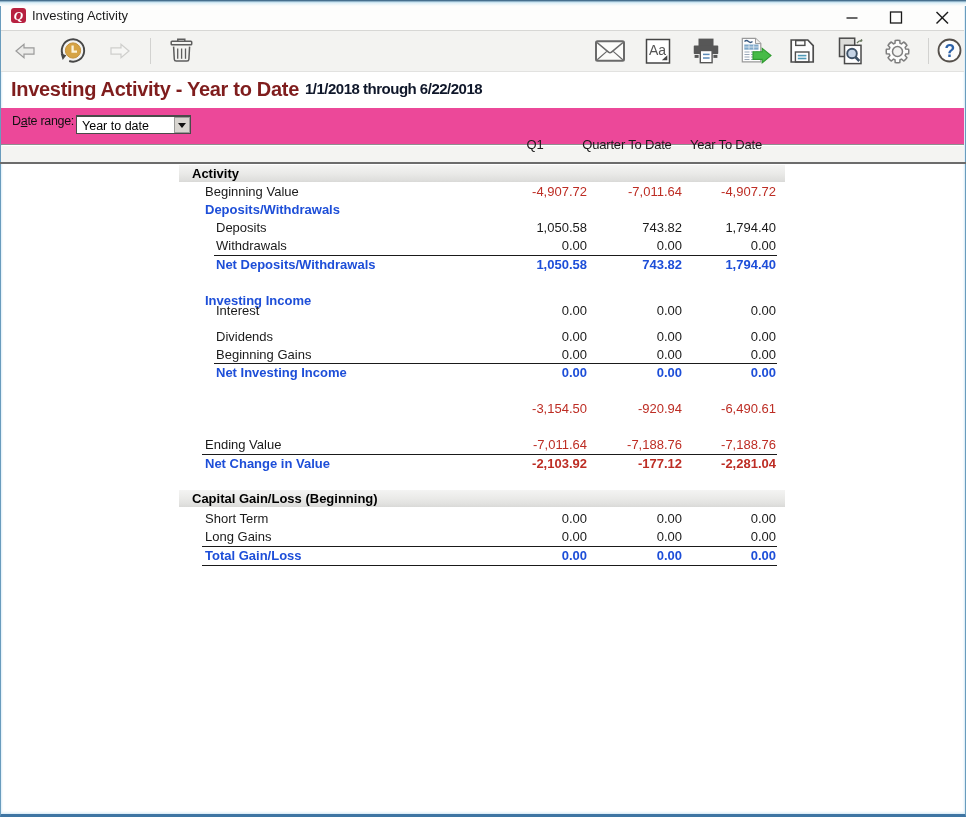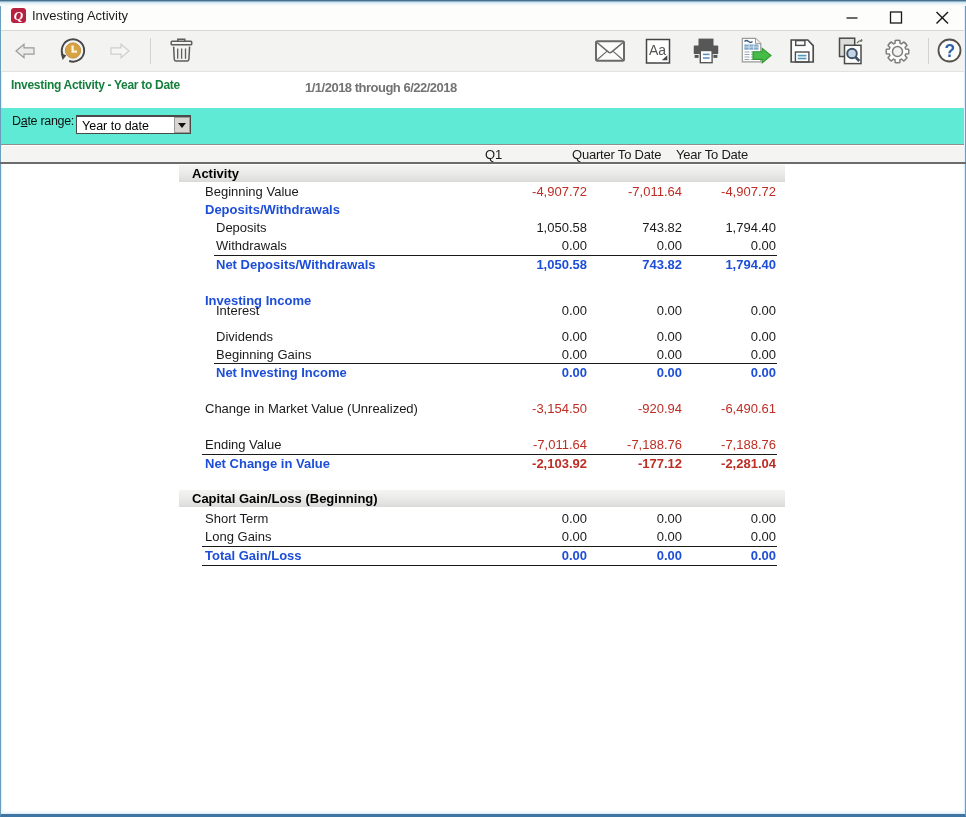--- a/index.html
+++ b/index.html
@@ -14,35 +14,35 @@
 
 #titlebar { position:absolute; left:1px; top:1px; width:963px; height:29px; background:#fdfdfc; }
 #qlogo { position:absolute; left:10px; top:7px; width:15px; height:15px; background:#b7203f; border-radius:3px;
   color:#fff; font-family:"Liberation Serif", serif; font-weight:bold; font-style:italic; font-size:13px;
   text-align:center; line-height:15px; }
 #wtitle { position:absolute; left:31px; top:7px; font-size:13px; color:#1c1c1c; }
 
 #toolbar { position:absolute; left:1px; top:30px; width:963px; height:42px; background:#f3f3f1;
   border-top:1px solid #d7d7d5; border-bottom:1px solid #e2e2e0; }
 
-#rtitle { position:absolute; left:11px; top:78px; font-size:12px; font-weight:bold; color:#15803d; letter-spacing:-0.3px; }
-#rdates { position:absolute; left:305px; top:80px; font-size:13px; letter-spacing:-0.5px; font-weight:bold; color:#737373; }
-
-#datebar { position:absolute; left:1px; top:108px; width:963px; height:37px; background:#5eead4; border-bottom:1px solid #8f8f8f; }
+#rtitle { position:absolute; left:11px; top:78px; font-size:20px; font-weight:bold; color:#7f1d1d; letter-spacing:-0.3px; }
+#rdates { position:absolute; left:305px; top:80px; font-size:15px; letter-spacing:-0.5px; font-weight:bold; color:#0f172a; }
+
+#datebar { position:absolute; left:1px; top:108px; width:963px; height:37px; background:#ec4899; border-bottom:1px solid #8f8f8f; }
 #dlabel { position:absolute; left:11px; top:6px; font-size:12.5px; letter-spacing:-0.3px; color:#111; }
 #combo { position:absolute; left:75px; top:7px; width:115px; height:19px; background:#fff;
   border:1px solid #4a4a4a; border-top:2px solid #4a4a4a; }
 #combo .txt { position:absolute; left:5px; top:2px; font-size:12.5px; color:#000; }
 #combo .btn { position:absolute; right:0px; top:0px; width:16px; height:16px; background:#d8d5d0;
   border:1px solid #9a9a98; }
 #combo .btn:after { content:""; position:absolute; left:3px; top:5px; border:4px solid transparent; border-top:5px solid #111; }
 
 #colhead { position:absolute; left:1px; top:146px; width:963px; height:16px; background:#f4f4f2; }
 #colline { position:absolute; left:0px; top:162px; width:966px; height:2px; background:#6c6c6c; }
-.ch { position:absolute; top:147px; font-size:13px; color:#1a1a1a; text-align:left; letter-spacing:-0.2px; }
+.ch { position:absolute; top:137px; font-size:13px; color:#1a1a1a; text-align:center; letter-spacing:-0.2px; }
 
 .row { position:absolute; left:0; width:966px; height:18px; font-size:13px; color:#1a1a1a; line-height:18px; }
 .row b { color:#1d4ed8; }
 .v { position:absolute; text-align:right; width:110px; }
 .v1 { right:379px; } .v2 { right:284px; } .v3 { right:190px; }
 .red { color:#bd2d24; }
 .row b.red, .row .red { color:#bd2d24; }
 .secbar { position:absolute; left:179px; width:606px; height:17px;
   background:linear-gradient(to bottom,#f4f4f3 0%,#eaeae8 50%,#e0e0de 85%,#d9d9d7 100%);
   font-size:13px; font-weight:bold; color:#000; line-height:17px; padding-left:13px; }
@@ -214,21 +214,20 @@
     <span class="v v3">0.00</span>
   </div>
 <div class="hline" style="left:214px;top:363px;width:563px"></div>
 <div class="row" style="top:364px">
     <b style="position:absolute;left:216px">Net Investing Income</b>
     <b class="v v1">0.00</b>
     <b class="v v2">0.00</b>
     <b class="v v3">0.00</b>
   </div>
 <div class="row" style="top:400px">
-    <span style="position:absolute;left:205px">Change in Market Value (Unrealized)</span>
     <span class="v v1 red">-3,154.50</span>
     <span class="v v2 red">-920.94</span>
     <span class="v v3 red">-6,490.61</span>
   </div>
 <div class="row" style="top:436px">
     <span style="position:absolute;left:205px">Ending Value</span>
     <span class="v v1 red">-7,011.64</span>
     <span class="v v2 red">-7,188.76</span>
     <span class="v v3 red">-7,188.76</span>
   </div>

